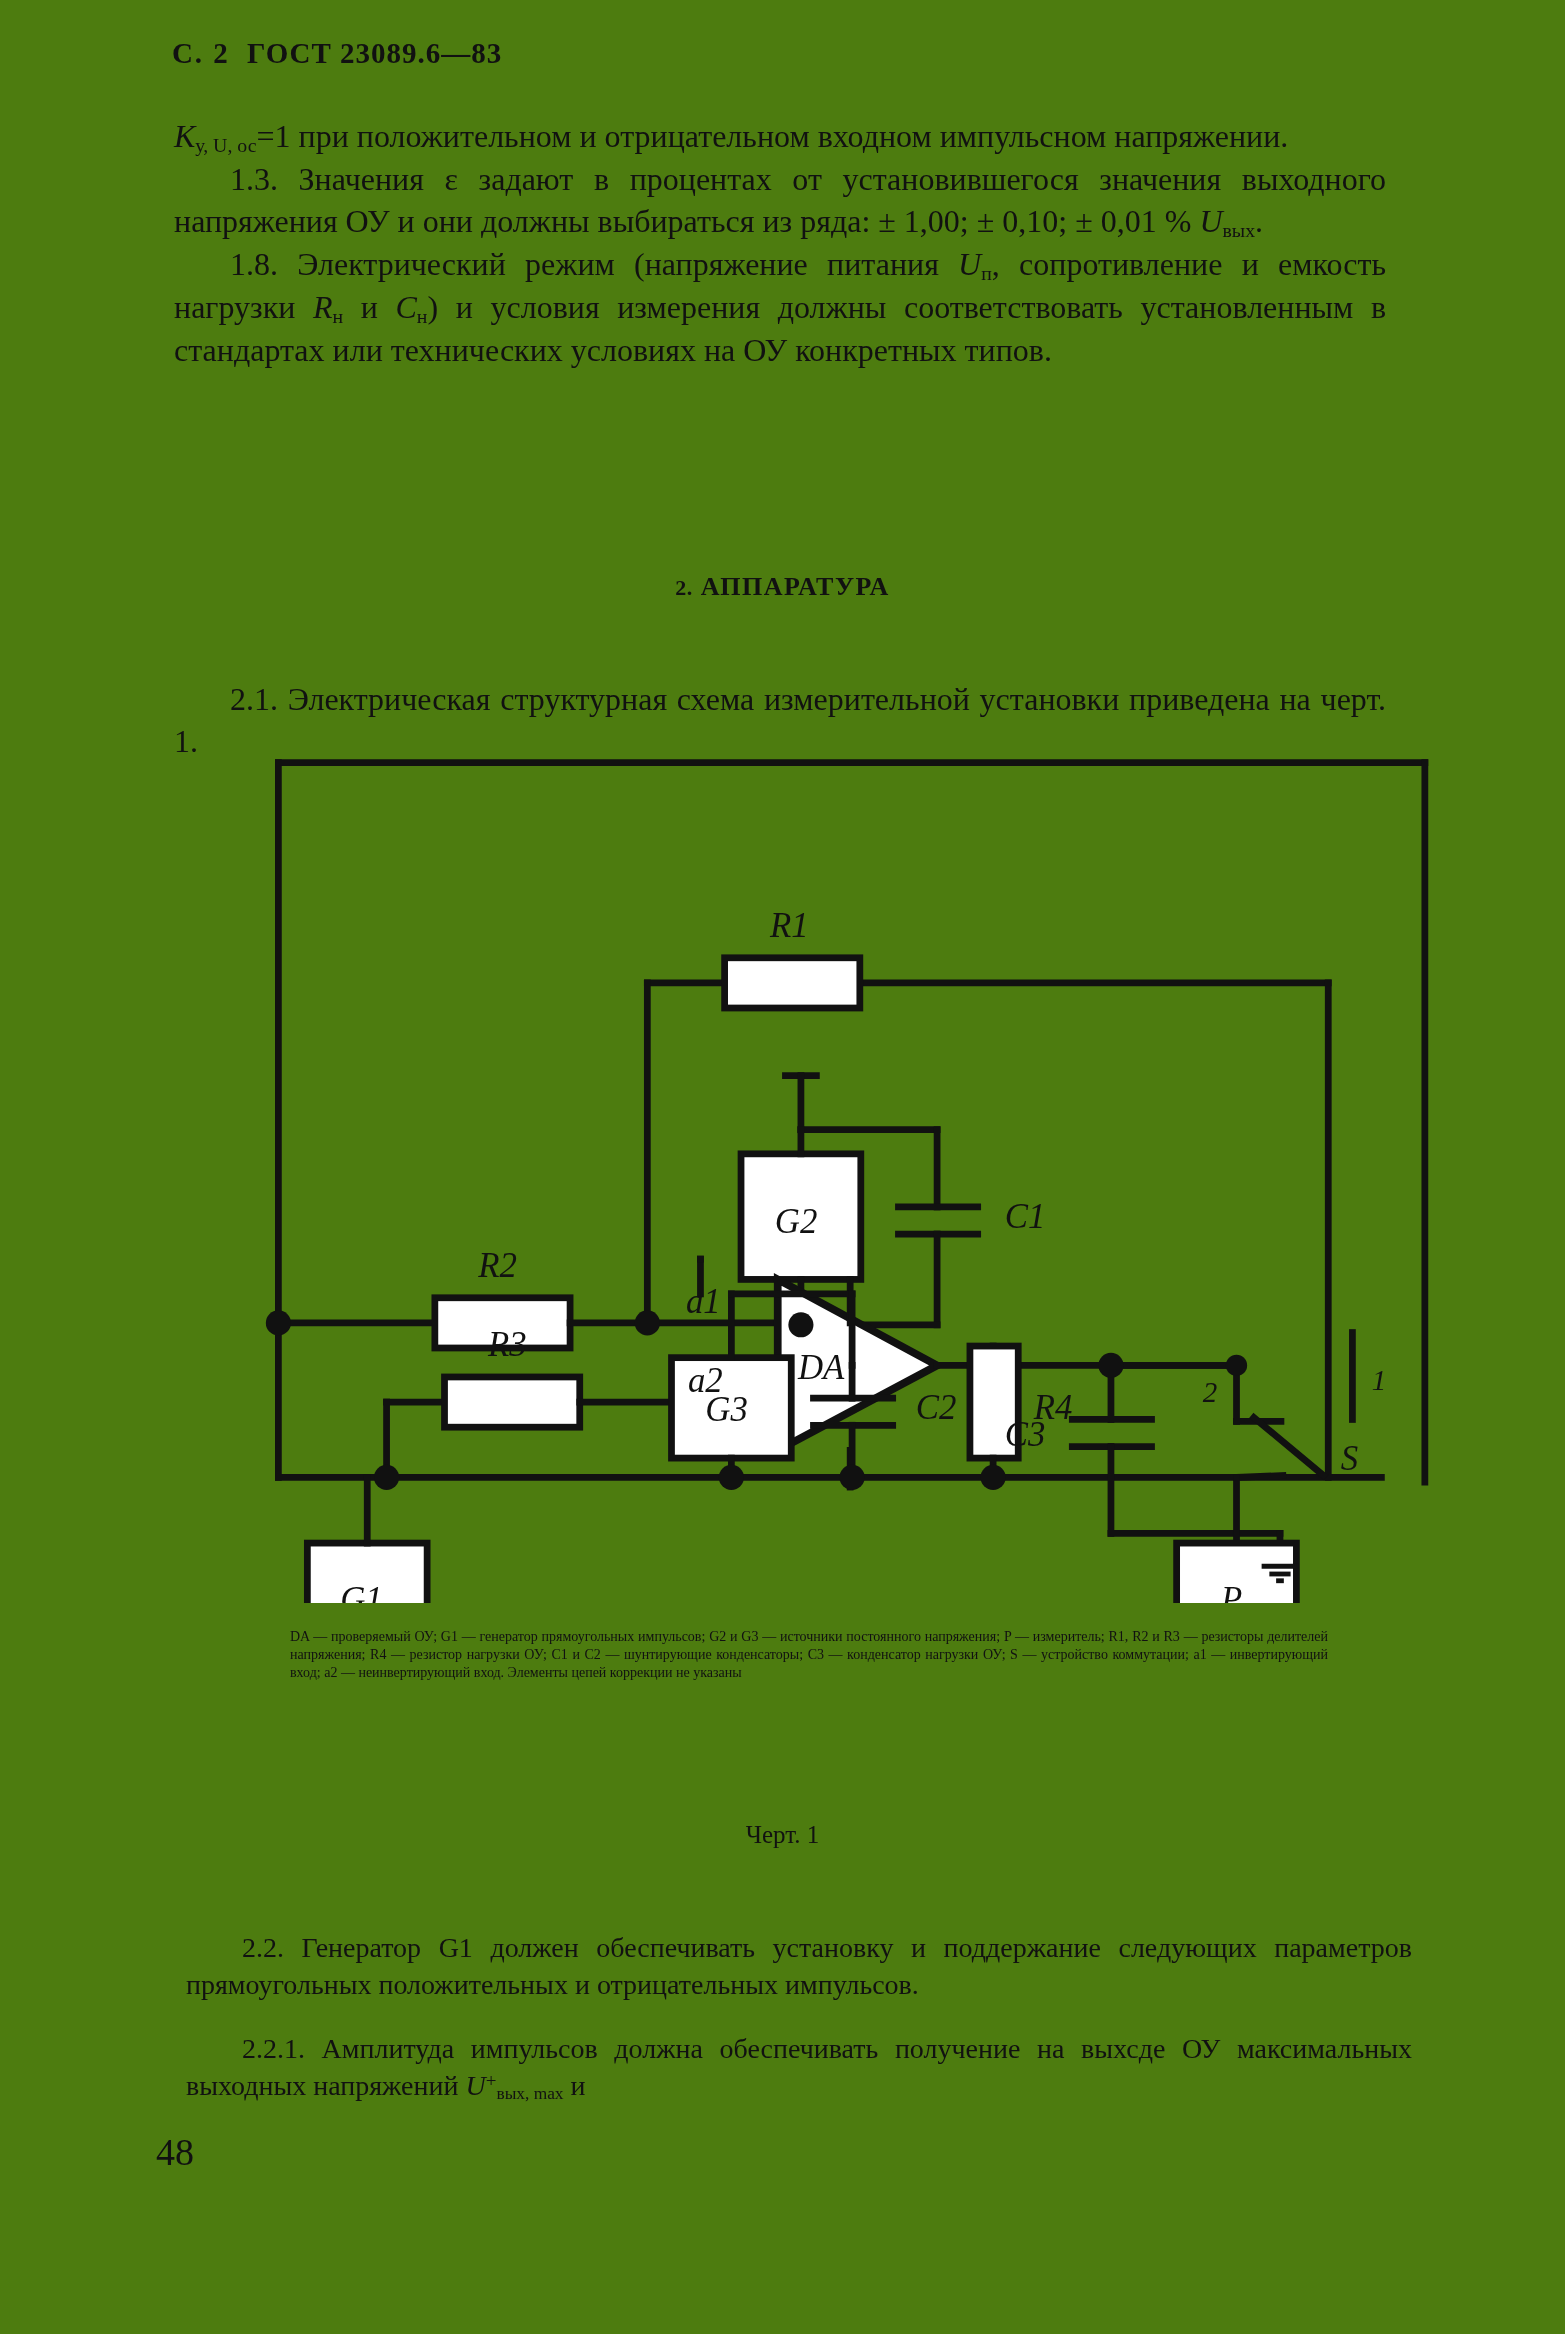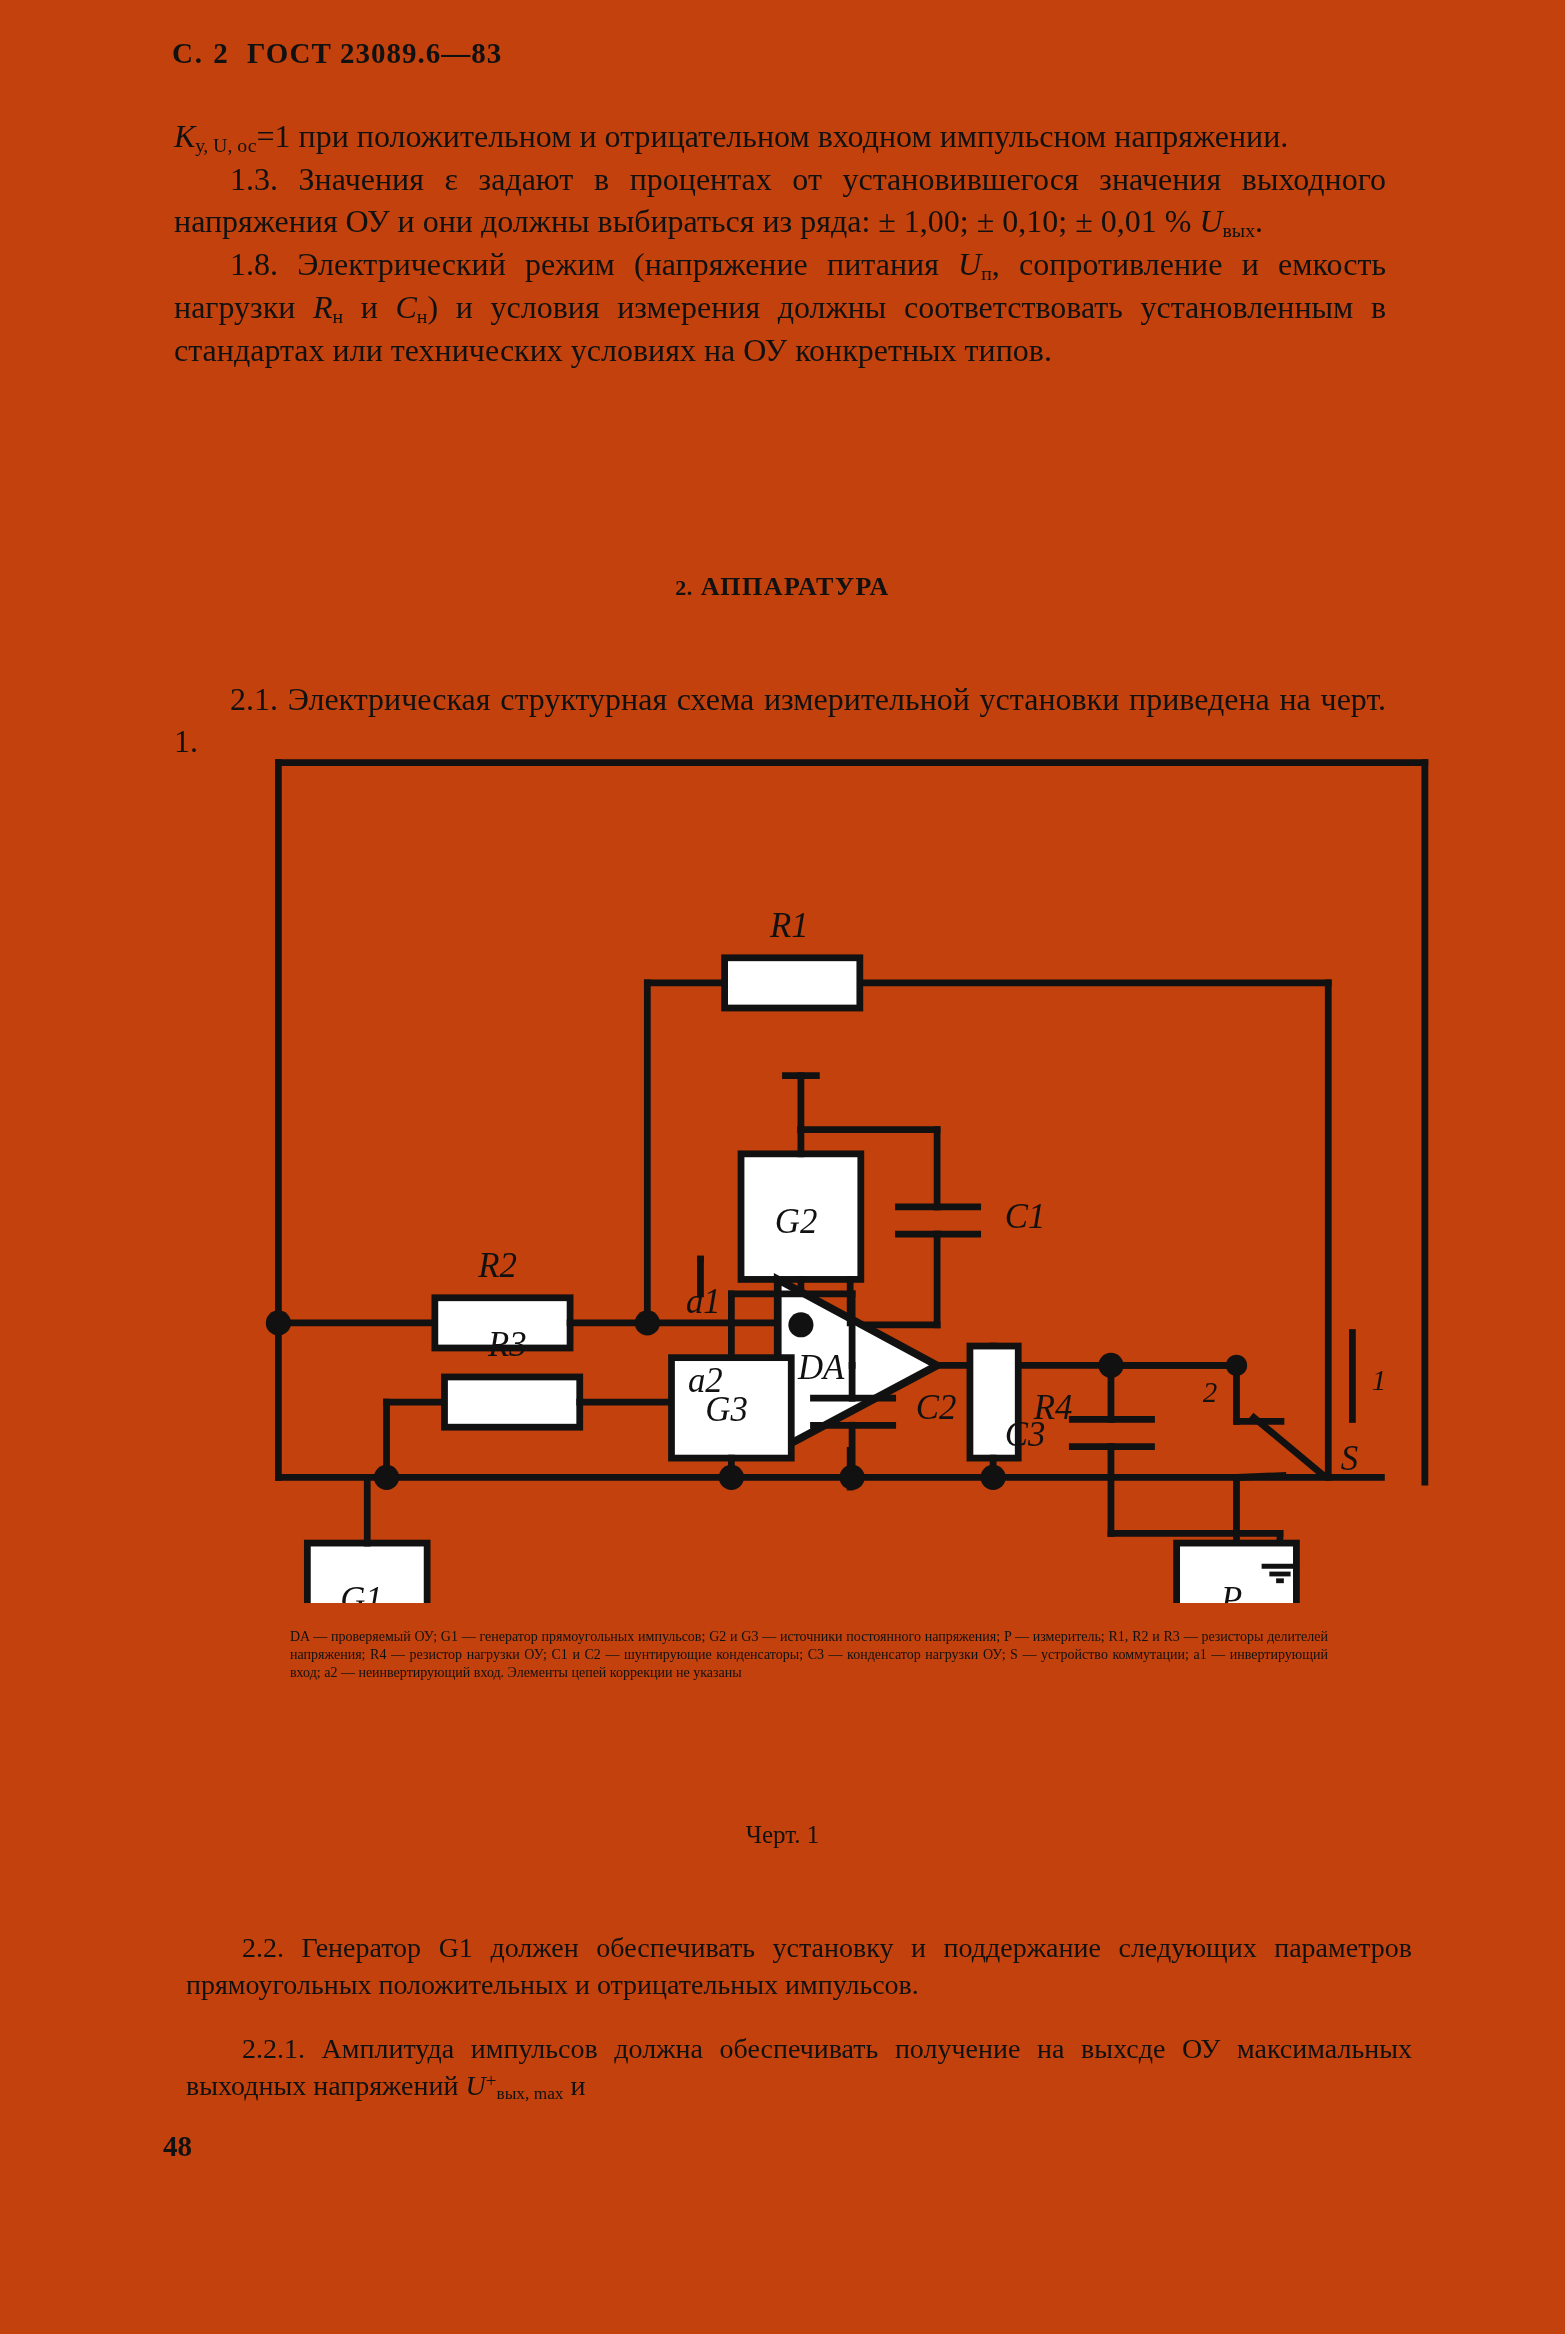--- a/index.html
+++ b/index.html
@@ -5,21 +5,21 @@
 <style>
   html, body {
     margin: 0;
     padding: 0;
     background: #ffffff;
   }
   .page {
     position: relative;
     width: 1565px;
     height: 2335px;
-    background: #c2410c;
+    background: #4d7c0f;
     margin: 0 auto;
     font-family: "Liberation Serif", "DejaVu Serif", serif;
     color: #111111;
     overflow: hidden;
   }
 
   
   .runhead {
     position: absolute;
     left: 172px;
@@ -119,24 +119,24 @@
     width: 1226px;
     font-size: 28px;
     line-height: 1.31;
     text-align: justify;
     margin-left: 12px;
   }
 
   
   .folio {
     position: absolute;
-    left: 163px;
+    left: 156px;
     top: 2130px;
-    font-size: 29px;
-    font-weight: bold;
+    font-size: 38px;
+    font-weight: normal;
   }
 </style>
 </head>
 <body>
 
 <div class="page">
 
   <div class="runhead">
     <span class="pg">С. 2</span><span class="std">ГОСТ 23089.6—83</span>
   </div>

